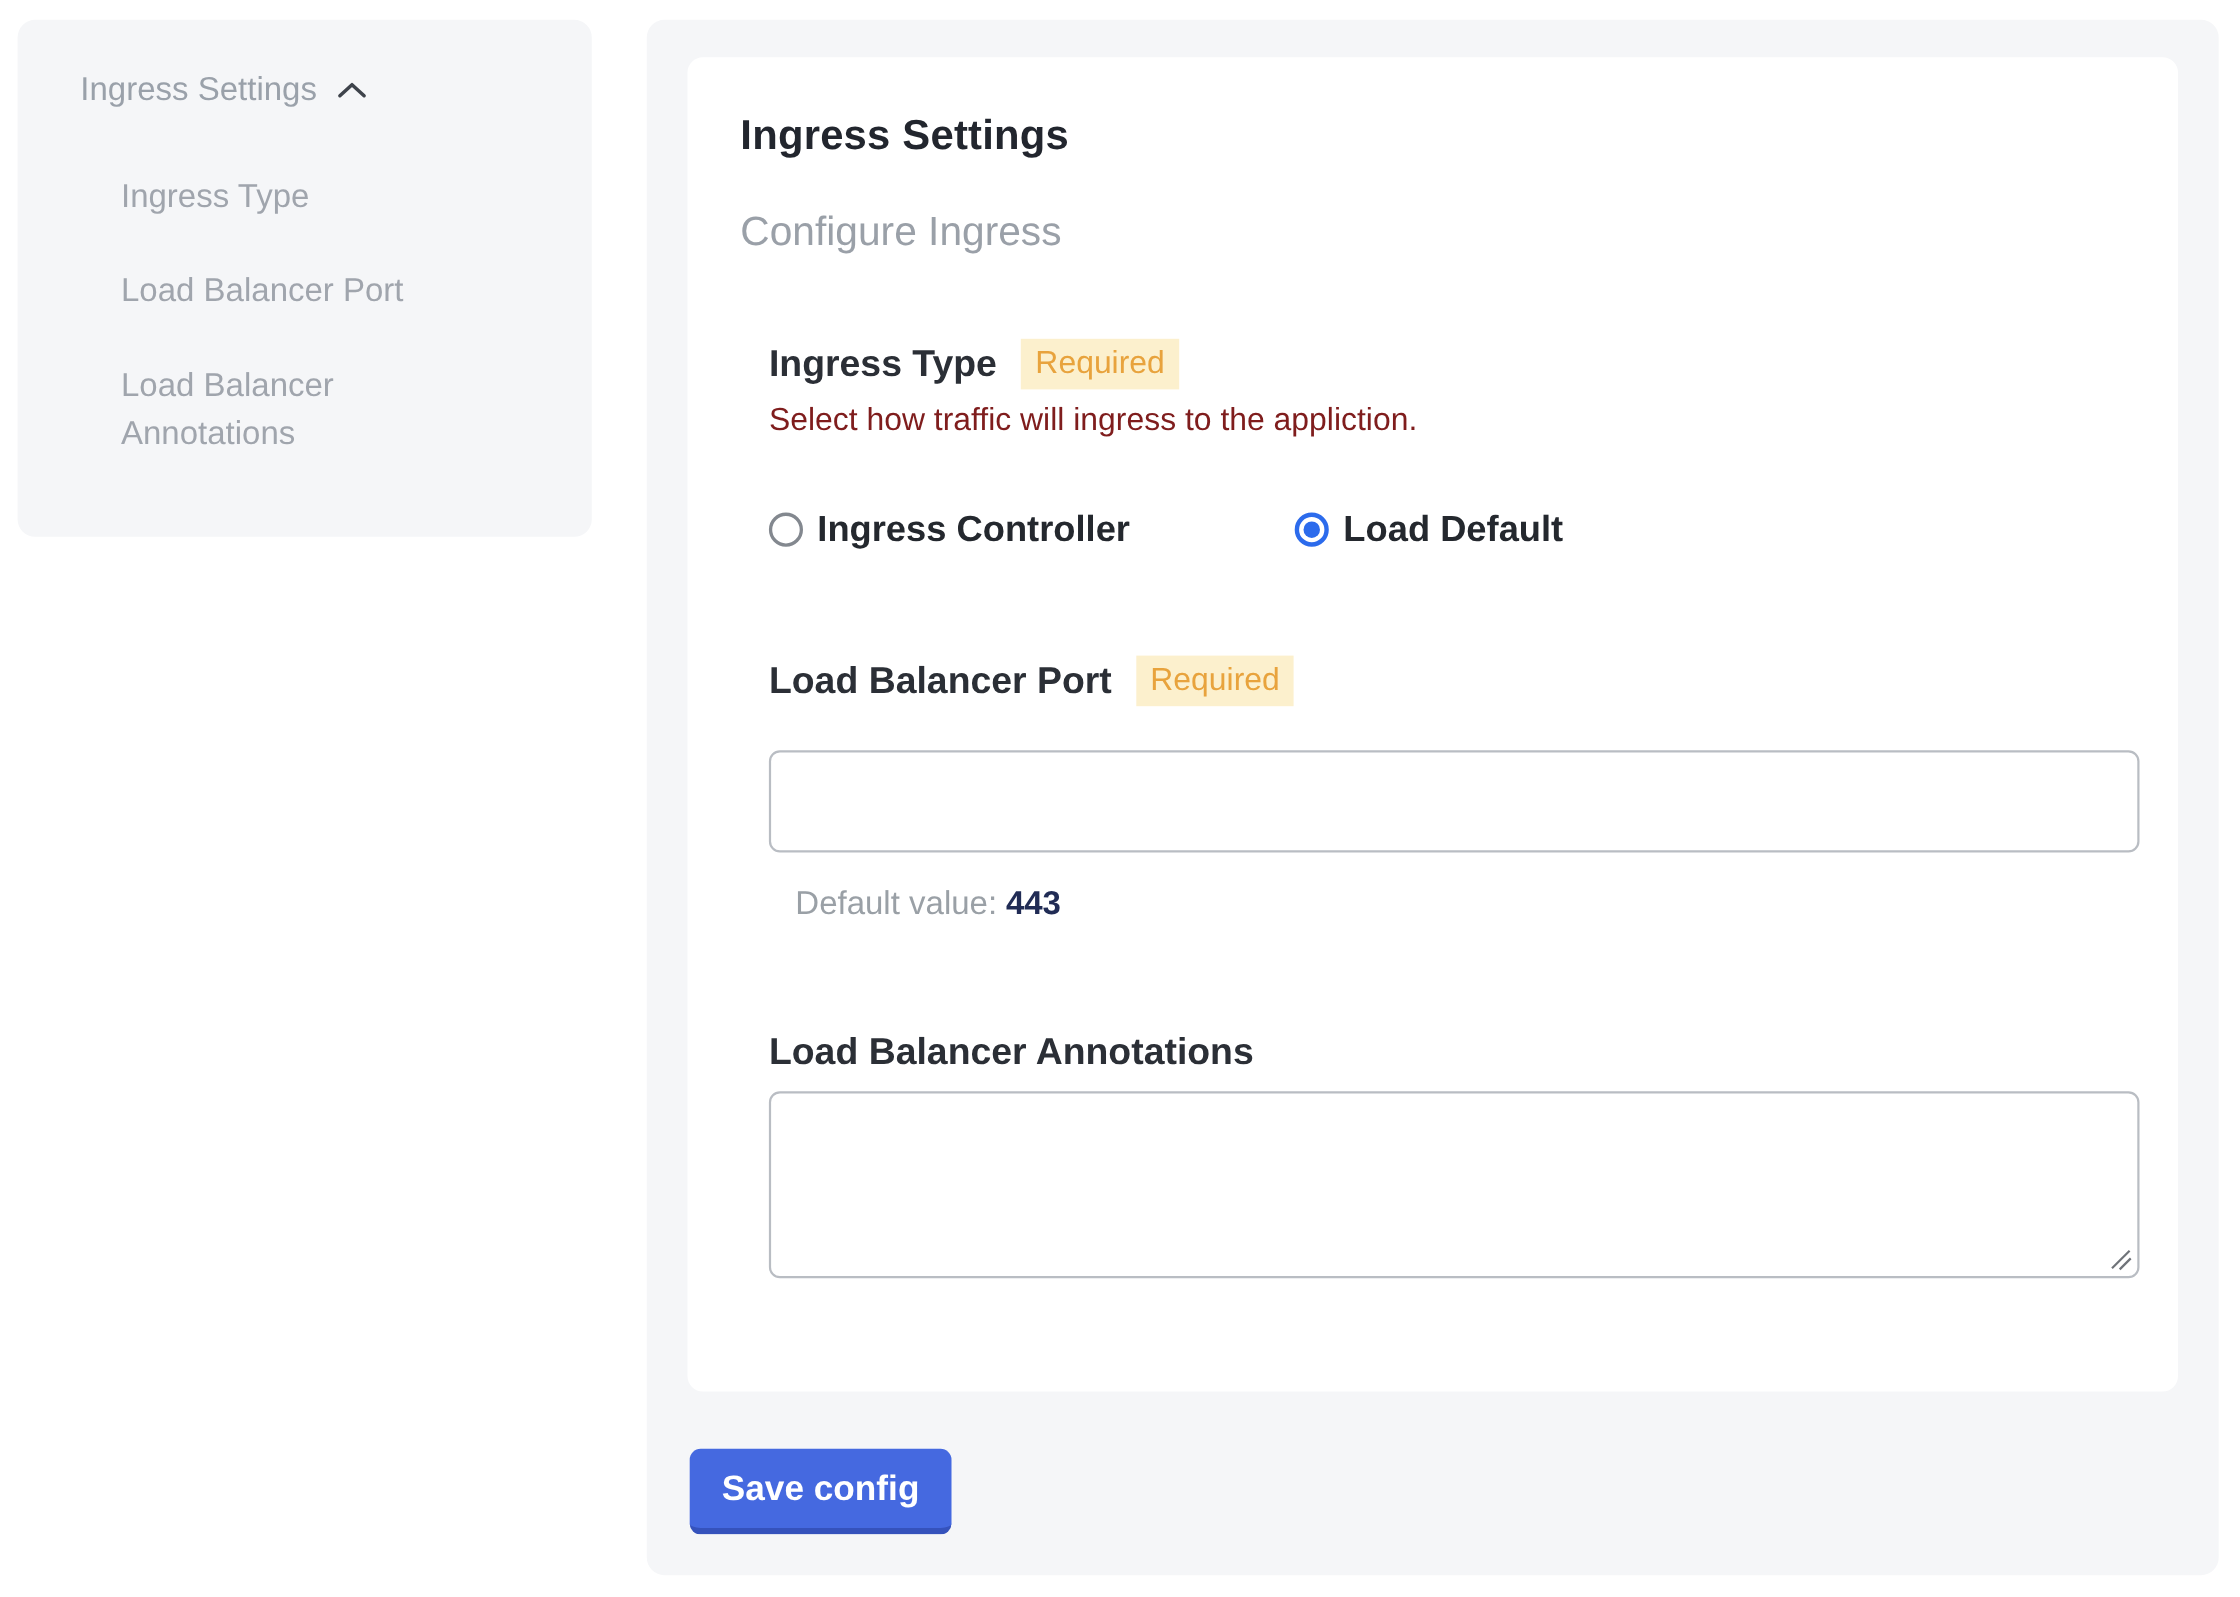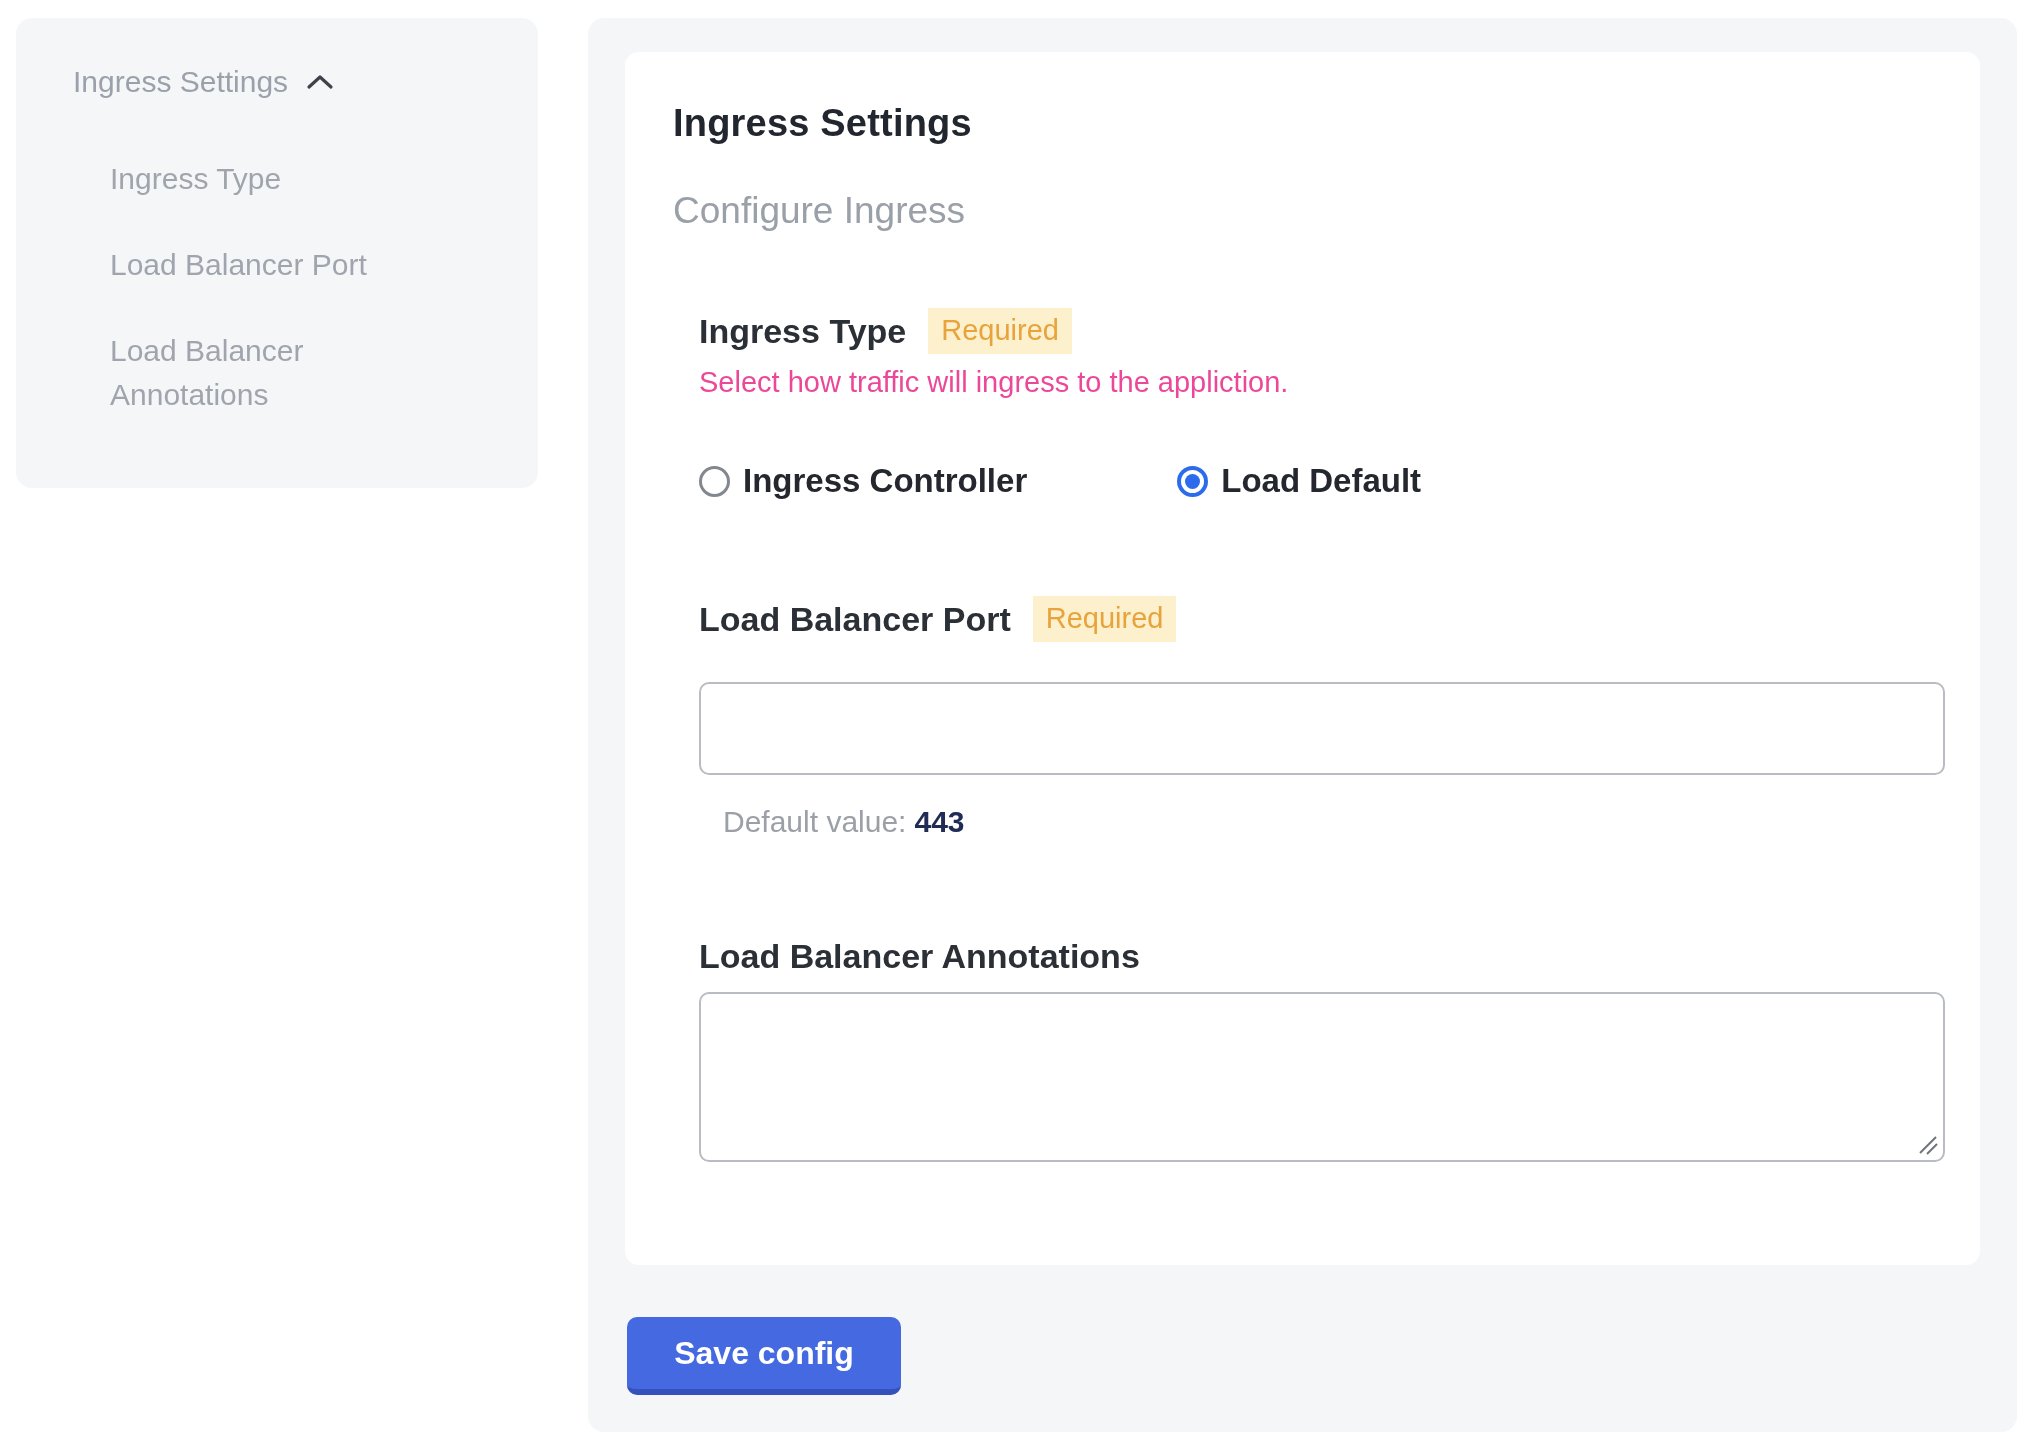--- a/index.html
+++ b/index.html
@@ -59,21 +59,21 @@
   .section-title-row { display: flex; align-items: center; gap: 22px; }
   .section-title {
     font-size: 34px; font-weight: 700; color: #2b2f36; line-height: 40px;
   }
   .required-badge {
     background: #fcf0cd; color: #e8a33d;
     font-size: 29px; line-height: 1;
     padding: 8px 13px 9px; border-radius: 0;
   }
   .section-desc {
-    margin-top: 10px; font-size: 29px; color: #ec4899; line-height: 36px;
+    margin-top: 10px; font-size: 29px; color: #7f1d1d; line-height: 36px;
   }
 
   
   .radio-row { margin-top: 62px; display: flex; align-items: center; gap: 150px; }
   .radio-option { display: flex; align-items: center; gap: 13px; cursor: pointer; }
   .radio-circle {
     width: 31px; height: 31px; border-radius: 50%;
     border: 3px solid #83888f; background: #ffffff;
     flex: 0 0 auto; display: flex; align-items: center; justify-content: center;
   }
@@ -105,21 +105,21 @@
     resize: none; outline: none;
   }
   .resize-handle {
     position: absolute; right: 5px; bottom: 5px;
     width: 26px; height: 26px; cursor: nwse-resize;
   }
 
   
   .save-button {
     margin: 52px 0 0 39px;
-    width: 274px; height: 78px;
+    width: 238px; height: 78px;
     background: #4569e0; border: none;
     border-bottom: 6px solid #3552bc; border-radius: 10px;
     color: #ffffff; font-size: 32px; font-weight: 700;
     font-family: "Liberation Sans", "DejaVu Sans", sans-serif;
     display: flex; align-items: center; justify-content: center;
     cursor: pointer;
   }
 </style>
 </head>
 <body>

